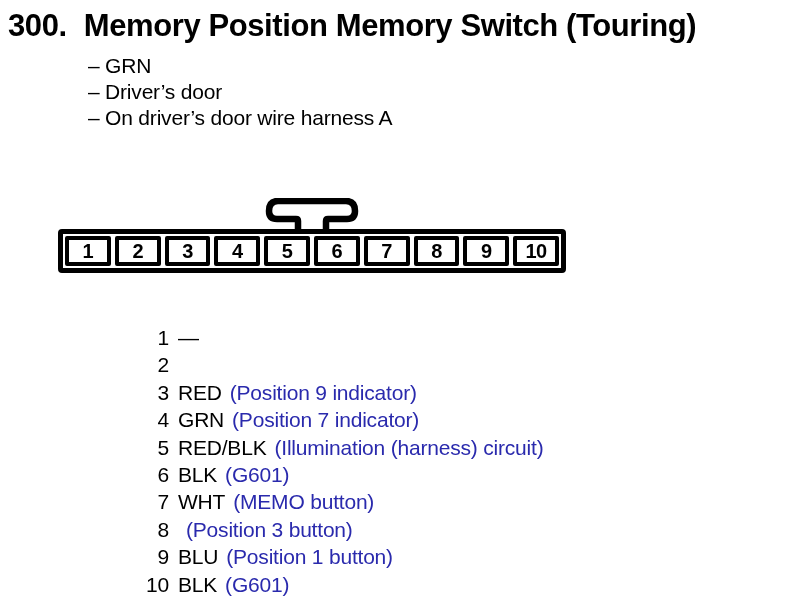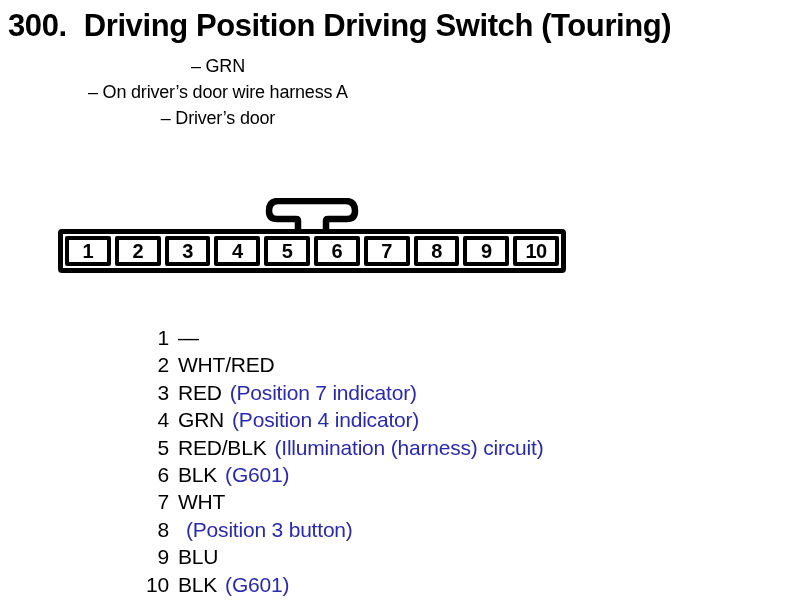--- a/index.html
+++ b/index.html
@@ -21,24 +21,23 @@
     font-weight: bold;
     font-size: 31px;
     letter-spacing: -0.4px;
     white-space: nowrap;
   }
 
   
   .notes {
     position: absolute;
     left: 88px; top: 53px;
-    font-size: 18px;
+    font-size: 21px;
     line-height: 26px;
     letter-spacing: -0.2px;
-    text-align: center;
   }
 
   
   .tab {
     position: absolute;
     left: 264px; top: 198px;
     width: 96px; height: 34px;
   }
 
   
@@ -83,27 +82,27 @@
   .pin-wire { color: #000; }
   .pin-circuit { color: var(--circuit-blue, #2a2aad); margin-left: 8px; }
 </style>
 </head>
 <body>
 
 <div class="page">
 
   <div class="title">
     <span>300.</span>
-    <span>Driving Position Driving Switch (Touring)</span>
+    <span>Memory Position Memory Switch (Touring)</span>
   </div>
 
   <div class="notes" id="notes">
       <div class="note">– GRN</div>
+      <div class="note">– Driver’s door</div>
       <div class="note">– On driver’s door wire harness A</div>
-      <div class="note">– Driver’s door</div>
     </div>
 
   <svg class="tab" viewBox="0 0 96 34" xmlns="http://www.w3.org/2000/svg">
     <path d="M 34 34 V 23 Q 34 21 32 21 H 13 Q 5 21 5 13 Q 5 3 14 3 H 82 Q 91 3 91 13 Q 91 21 83 21 H 64 Q 62 21 62 23 V 34" fill="#ffffff" stroke="#000000" stroke-width="6.5" stroke-linejoin="round" stroke-linecap="butt"></path>
   </svg>
 
   <div class="connector" id="connector">
       <div class="cell">1</div>
       <div class="cell">2</div>
       <div class="cell">3</div>
@@ -117,53 +116,54 @@
     </div>
 
   <div class="pins" id="pins">
       <div class="pin-row">
         <span class="pin-num">1</span>
         <span class="pin-wire">—</span>
         <span class="pin-circuit"></span>
       </div>
       <div class="pin-row">
         <span class="pin-num">2</span>
-        <span class="pin-wire">WHT/RED</span>
       </div>
       <div class="pin-row">
         <span class="pin-num">3</span>
         <span class="pin-wire">RED</span>
-        <span class="pin-circuit">(Position 7 indicator)</span>
+        <span class="pin-circuit">(Position 9 indicator)</span>
       </div>
       <div class="pin-row">
         <span class="pin-num">4</span>
         <span class="pin-wire">GRN</span>
-        <span class="pin-circuit">(Position 4 indicator)</span>
+        <span class="pin-circuit">(Position 7 indicator)</span>
       </div>
       <div class="pin-row">
         <span class="pin-num">5</span>
         <span class="pin-wire">RED/BLK</span>
         <span class="pin-circuit">(Illumination (harness) circuit)</span>
       </div>
       <div class="pin-row">
         <span class="pin-num">6</span>
         <span class="pin-wire">BLK</span>
         <span class="pin-circuit">(G601)</span>
       </div>
       <div class="pin-row">
         <span class="pin-num">7</span>
         <span class="pin-wire">WHT</span>
+        <span class="pin-circuit">(MEMO button)</span>
       </div>
       <div class="pin-row">
         <span class="pin-num">8</span>
         <span class="pin-circuit">(Position 3 button)</span>
       </div>
       <div class="pin-row">
         <span class="pin-num">9</span>
         <span class="pin-wire">BLU</span>
+        <span class="pin-circuit">(Position 1 button)</span>
       </div>
       <div class="pin-row">
         <span class="pin-num">10</span>
         <span class="pin-wire">BLK</span>
         <span class="pin-circuit">(G601)</span>
       </div>
     </div>
 
 </div>
 

